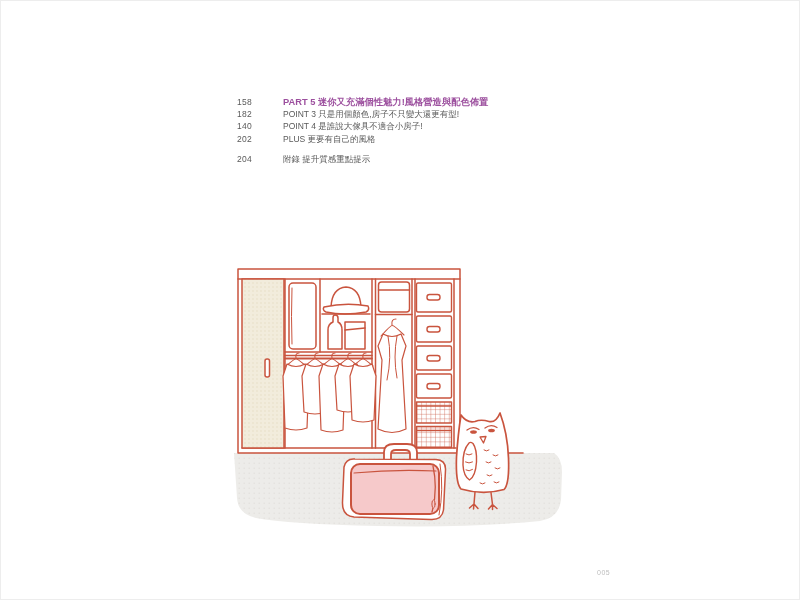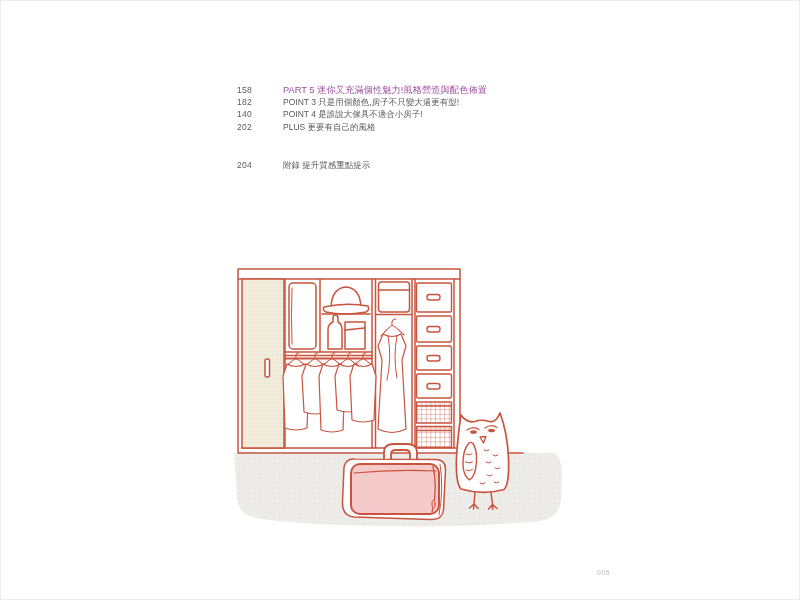--- a/index.html
+++ b/index.html
@@ -1,25 +1,25 @@
 <!DOCTYPE html>
 <html><head>
 <meta charset="utf-8">
 <style>
   html,body{margin:0;padding:0}
   body{
     width:800px;height:600px;background:#ffffff;position:relative;overflow:hidden;
     font-family:"Liberation Sans","DejaVu Sans",sans-serif;
     box-shadow:inset 0 0 0 1px #ededed;
   }
-  .toc{position:absolute;left:237px;top:84px;color:#5a5a5a}
+  .toc{position:absolute;left:237px;top:96px;color:#5a5a5a}
   .row{display:flex;align-items:baseline;height:12.2px;line-height:12.2px;font-size:8.5px;white-space:nowrap}
   .num{width:46px;flex:none;letter-spacing:.3px}
-  .heading .label{color:#9c4f9e;font-weight:normal;font-size:9.3px}
-  .row.appendix{margin-top:26px}
+  .heading .label{color:#9c4f9e;font-weight:bold;font-size:9.3px}
+  .row.appendix{margin-top:8px}
   .folio{position:absolute;left:597px;top:569px;font-size:7px;color:#bdbdbd;letter-spacing:.5px}
   .illo{position:absolute;left:228px;top:262px;width:350px;height:270px}
 </style>
 </head>
 <body>
 
 <div class="toc">
   <div class="row heading">
     <span class="num">158</span>
     <span class="label">PART 5 迷你又充滿個性魅力!風格營造與配色佈置</span>

